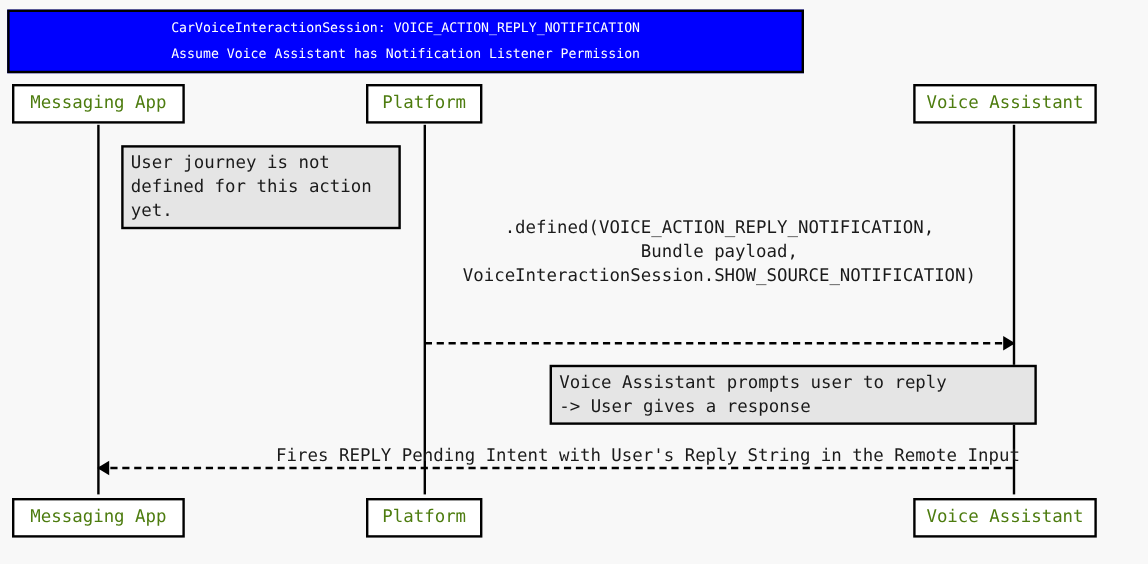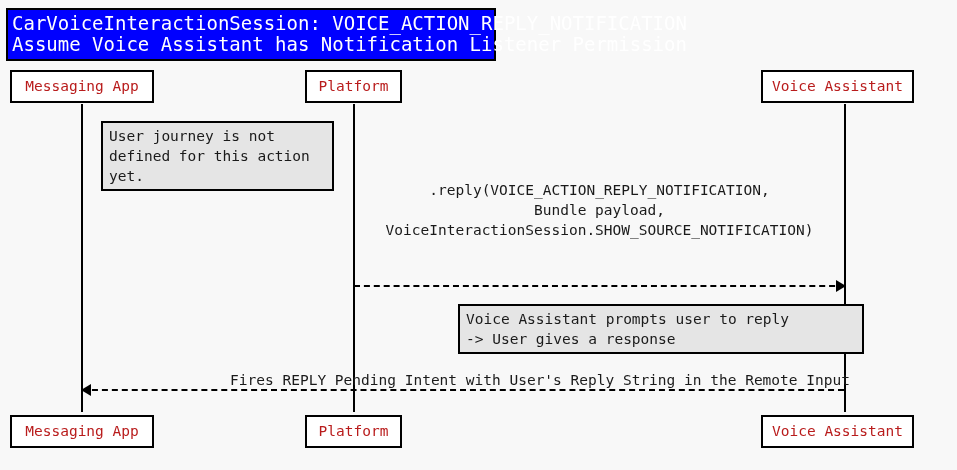--- a/index.html
+++ b/index.html
@@ -22,28 +22,28 @@
     top: 0;
     width: 957px;
     height: 470px;
   }
 
   
   .title-banner {
     position: absolute;
     left: 6px;
     top: 8px;
-    width: 490px;
+    width: 664px;
     box-sizing: border-box;
     background: #0000ff;
     border: 2px solid #000000;
     padding: 3px 4px 4px 4px;
     text-align: center;
     color: #ffffff;
-    font-size: 19px;
+    font-size: 11px;
     line-height: 21px;
     letter-spacing: 0px;
     white-space: nowrap;
   }
   .title-line { display: block; }
 
   
   .lifeline {
     position: absolute;
     width: 2px;
@@ -58,21 +58,21 @@
   
   .participant {
     position: absolute;
     box-sizing: border-box;
     background: #ffffff;
     border: 2px solid #000000;
     height: 33px;
     line-height: 29px;
     text-align: center;
     font-size: 14.5px;
-    color: #b91c1c;
+    color: #4d7c0f;
     white-space: nowrap;
   }
   .p-top    { top: 70px; }
   .p-bottom { top: 415px; }
 
   .p-msg  { left: 10px;  width: 144px; }
   .p-plat { left: 305px; width: 97px; }
   .p-va   { left: 761px; width: 153px; }
 
   
@@ -183,21 +183,21 @@
   <div class="participant p-top p-plat">Platform</div>
   <div class="participant p-top p-va">Voice Assistant</div>
 
   <div class="note note-journey">
     <span class="note-line">User journey is not</span>
     <span class="note-line">defined for this action</span>
     <span class="note-line">yet.</span>
   </div>
 
   <div class="msg-text msg-onshow">
-    <span class="msg-line">.reply(VOICE_ACTION_REPLY_NOTIFICATION,</span>
+    <span class="msg-line">.defined(VOICE_ACTION_REPLY_NOTIFICATION,</span>
     <span class="msg-line">Bundle payload,</span>
     <span class="msg-line">VoiceInteractionSession.SHOW_SOURCE_NOTIFICATION)</span>
   </div>
 
   <div class="arrow right arrow-onshow">
     <span class="shaft"></span>
     <span class="head"></span>
   </div>
 
   <div class="note note-prompt">

